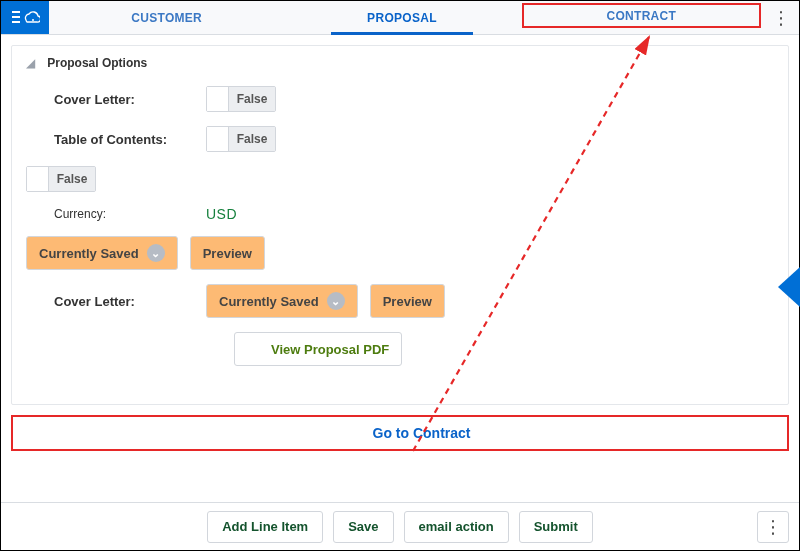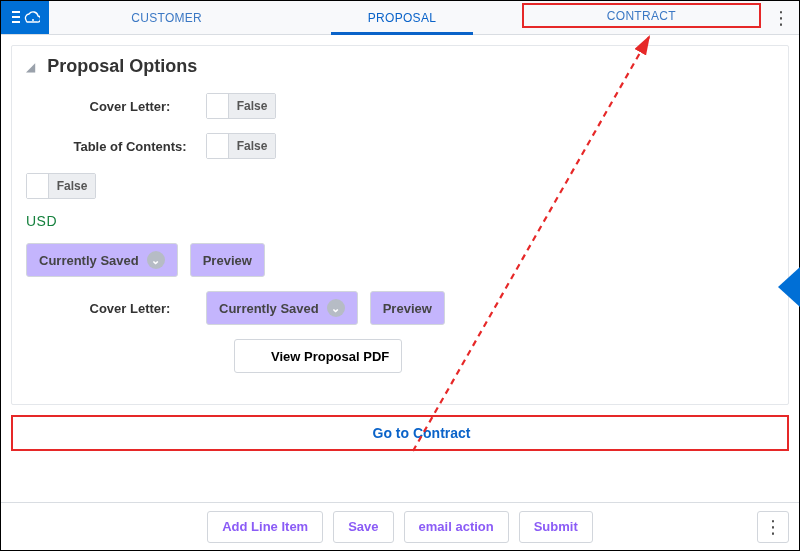--- a/index.html
+++ b/index.html
@@ -2,45 +2,45 @@
 <html><head>
 <meta charset="utf-8">
 <style>
   * { box-sizing: border-box; margin: 0; padding: 0; font-family: Arial, Helvetica, sans-serif; }
   body { background: #fff; width: 800px; height: 551px; overflow: hidden; }
   .frame { width: 800px; height: 551px; border: 1.5px solid #000; position: relative; }
   .topbar { display: flex; height: 34px; border-bottom: 1px solid #d9dde2; background: #f8f9fb; }
   .menu-btn { width: 48px; background: #006fd6; display:flex; align-items:center; justify-content:center; color:#fff; }
   .menu-btn svg { display:block; }
   .tabs { flex:1; display:flex; }
-  .tab { flex:1; display:flex; align-items:center; justify-content:center; font-size:12px; font-weight:normal; color:#3b78c4; letter-spacing:0.3px; cursor:pointer; position:relative; }
+  .tab { flex:1; display:flex; align-items:center; justify-content:center; font-size:12px; font-weight:bold; color:#3b78c4; letter-spacing:0.3px; cursor:pointer; position:relative; }
   .tab.active { color:#0a63c9; }
   .tab.active::after { content:""; position:absolute; bottom:-1px; left:20%; right:20%; height:3px; background:#0a63c9; }
   .tab.highlight { border:2.5px solid #e62828; margin:2px 2px 6px 2px; }
   .kebab { width:36px; display:flex; align-items:center; justify-content:center; cursor:pointer; font-size:18px; color:#444; }
   .content { padding: 10px 10px 0 10px; }
   .panel { border:1px solid #e4e7eb; border-radius:2px; background:#fff; padding:10px 14px 14px 14px; min-height:360px; position:relative; }
   .panel-header { display:flex; align-items:center; gap:12px; margin-bottom:16px; }
   .chev { color:#9aa1ab; font-size:12px; }
-  .panel-title { font-size:18px; font-weight:bold; color:#333; }
-  .form-row { display:flex; align-items:center; margin-bottom:14px;text-align:center; }
+  .panel-title { font-size:12px; font-weight:bold; color:#333; }
+  .form-row { display:flex; align-items:center; margin-bottom:14px; }
   .form-label { width:180px; font-size:13px; font-weight:bold; color:#333; padding-left:28px; }
   .form-label.small { font-size:12px; font-weight:normal; }
   .form-ctrl { display:flex; gap:12px; align-items:center; }
   .toggle { width:70px; height:26px; border:1px solid #d2d6dc; border-radius:2px; background:#f4f5f7; display:flex; }
   .toggle .knob { width:22px; background:#fff; border-right:1px solid #d2d6dc; }
   .toggle .lab { flex:1; display:flex; align-items:center; justify-content:center; font-size:12px; font-weight:bold; color:#555; background:#eceef1; }
   .currency-val { font-size:14px; color:#15803d; letter-spacing:0.5px; }
-  .btn { height:34px; padding:0 12px; border:1px solid #d2d6dc; border-radius:3px; background:#c4b5fd; font-size:13px; font-weight:bold; color:#444; display:flex; align-items:center; gap:8px; cursor:pointer; }
-  .btn.blue-text { color:#000000; background:#fff;padding-left:36px; }
+  .btn { height:34px; padding:0 12px; border:1px solid #d2d6dc; border-radius:3px; background:#fdba74; font-size:13px; font-weight:bold; color:#444; display:flex; align-items:center; gap:8px; cursor:pointer; }
+  .btn.blue-text { color:#4d7c0f; background:#fff;padding-left:36px; }
   .circle-icon { width:18px; height:18px; border-radius:50%; background:#b6bcc5; display:flex; align-items:center; justify-content:center; color:#fff; font-size:11px; }
   .view-pdf-row { margin-top:8px; padding-left:208px; }
   .go-contract { margin:10px 10px 0 10px; border:2.5px solid #e62828; height:36px; display:flex; align-items:center; justify-content:center; font-size:14px; font-weight:bold; color:#0a63c9; background:#fff; cursor:pointer;padding-left:43px; }
   .bottombar { position:absolute; bottom:0; left:0; right:0; height:48px; border-top:1px solid #d9dde2; background:#fff; display:flex; align-items:center; justify-content:center; gap:10px; }
-  .bottombar .btn { height:32px; background:#fff; color:#8b5cf6; font-weight:bold; padding:0 14px; }
+  .bottombar .btn { height:32px; background:#fff; color:#14532d; font-weight:bold; padding:0 14px; }
   .bottom-kebab { position:absolute; right:10px; top:8px; width:32px; height:32px; border:1px solid #d2d6dc; border-radius:3px; display:flex; align-items:center; justify-content:center; font-size:18px; color:#444; cursor:pointer; }
   .side-handle { position:absolute; right:-1px; top:266px; width:22px; height:40px; background:#006fd6; clip-path: polygon(100% 0, 100% 100%, 0 50%); cursor:pointer; }
   .arrow-svg { position:absolute; top:0; left:0; width:800px; height:551px; pointer-events:none; }
 </style>
 </head>
 <body>
 
 <div class="frame">
   <div class="topbar">
     <div class="menu-btn">
@@ -92,20 +92,21 @@
       <div class="form-row">
         <div class="form-ctrl">
           <div class="toggle">
             <div class="knob"></div>
             <div class="lab">False</div>
           </div>
         </div>
       </div>
 
       <div class="form-row">
+        <div class="form-label small">Currency:</div>
         <div class="form-ctrl">
           <span class="currency-val">USD</span>
         </div>
       </div>
 
       <div class="form-row">
         <div class="form-ctrl">
           <div class="btn">
             <span>Currently Saved</span>
             <span class="circle-icon">⌄</span>

